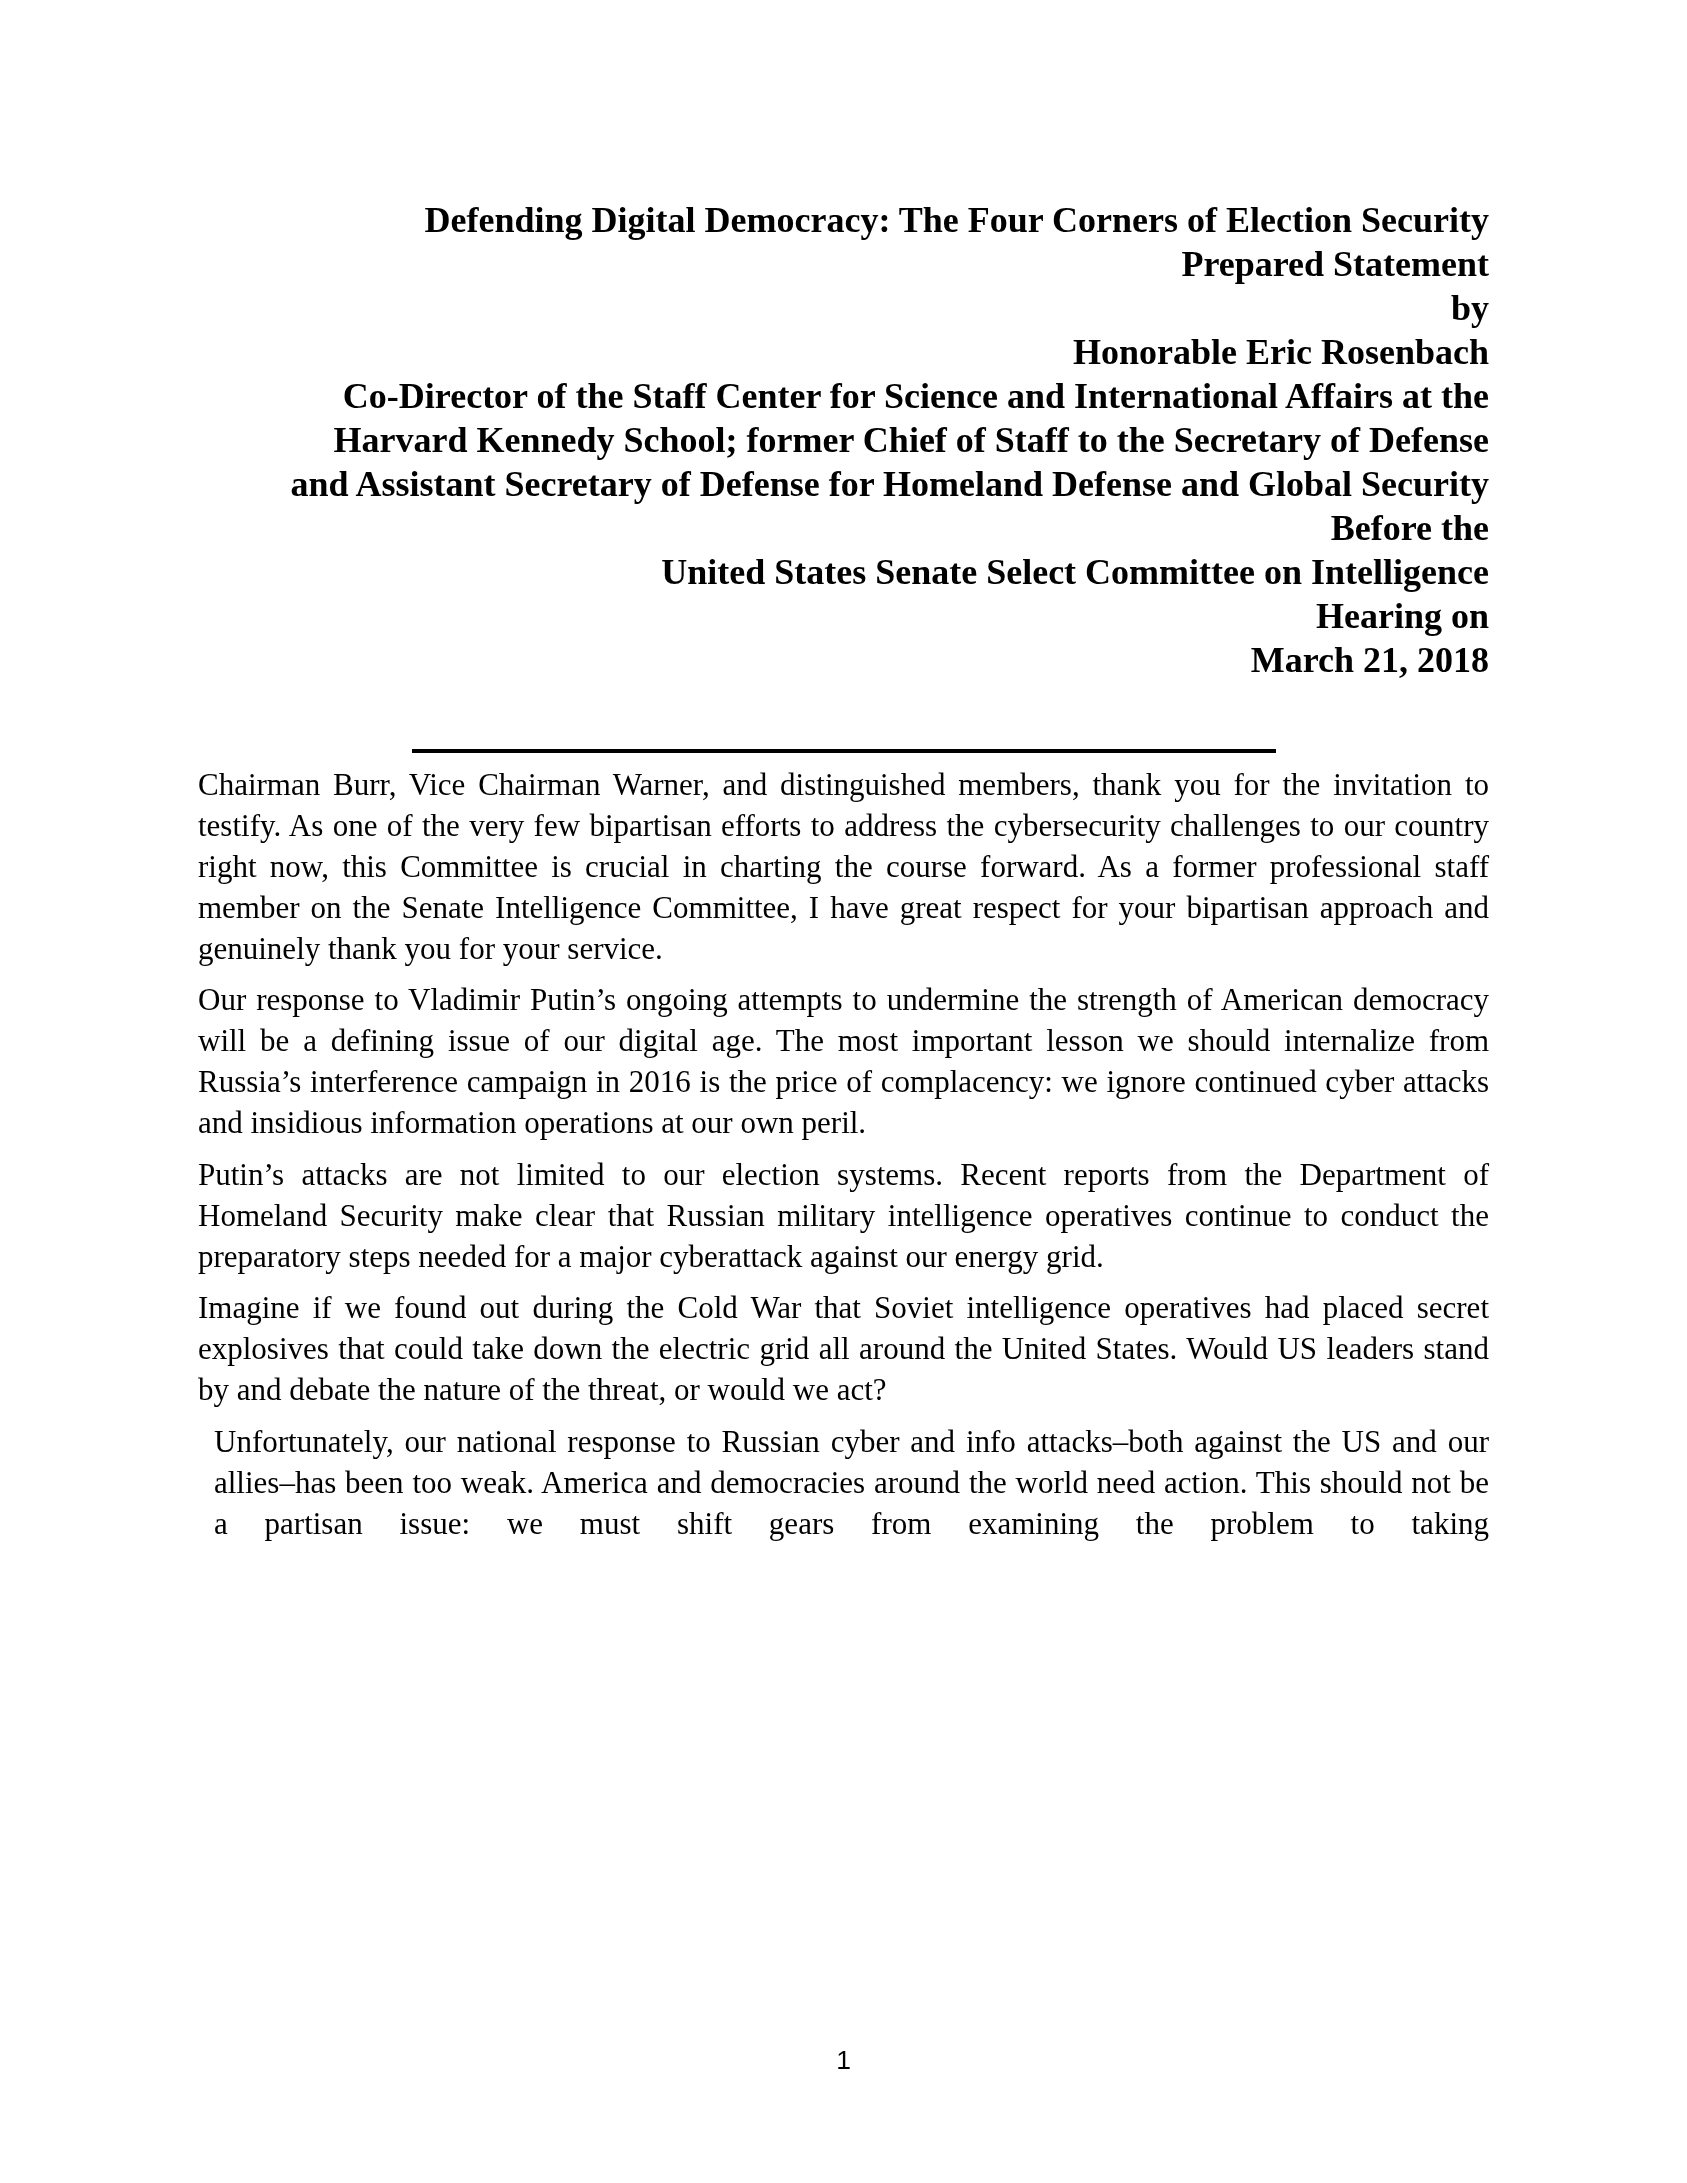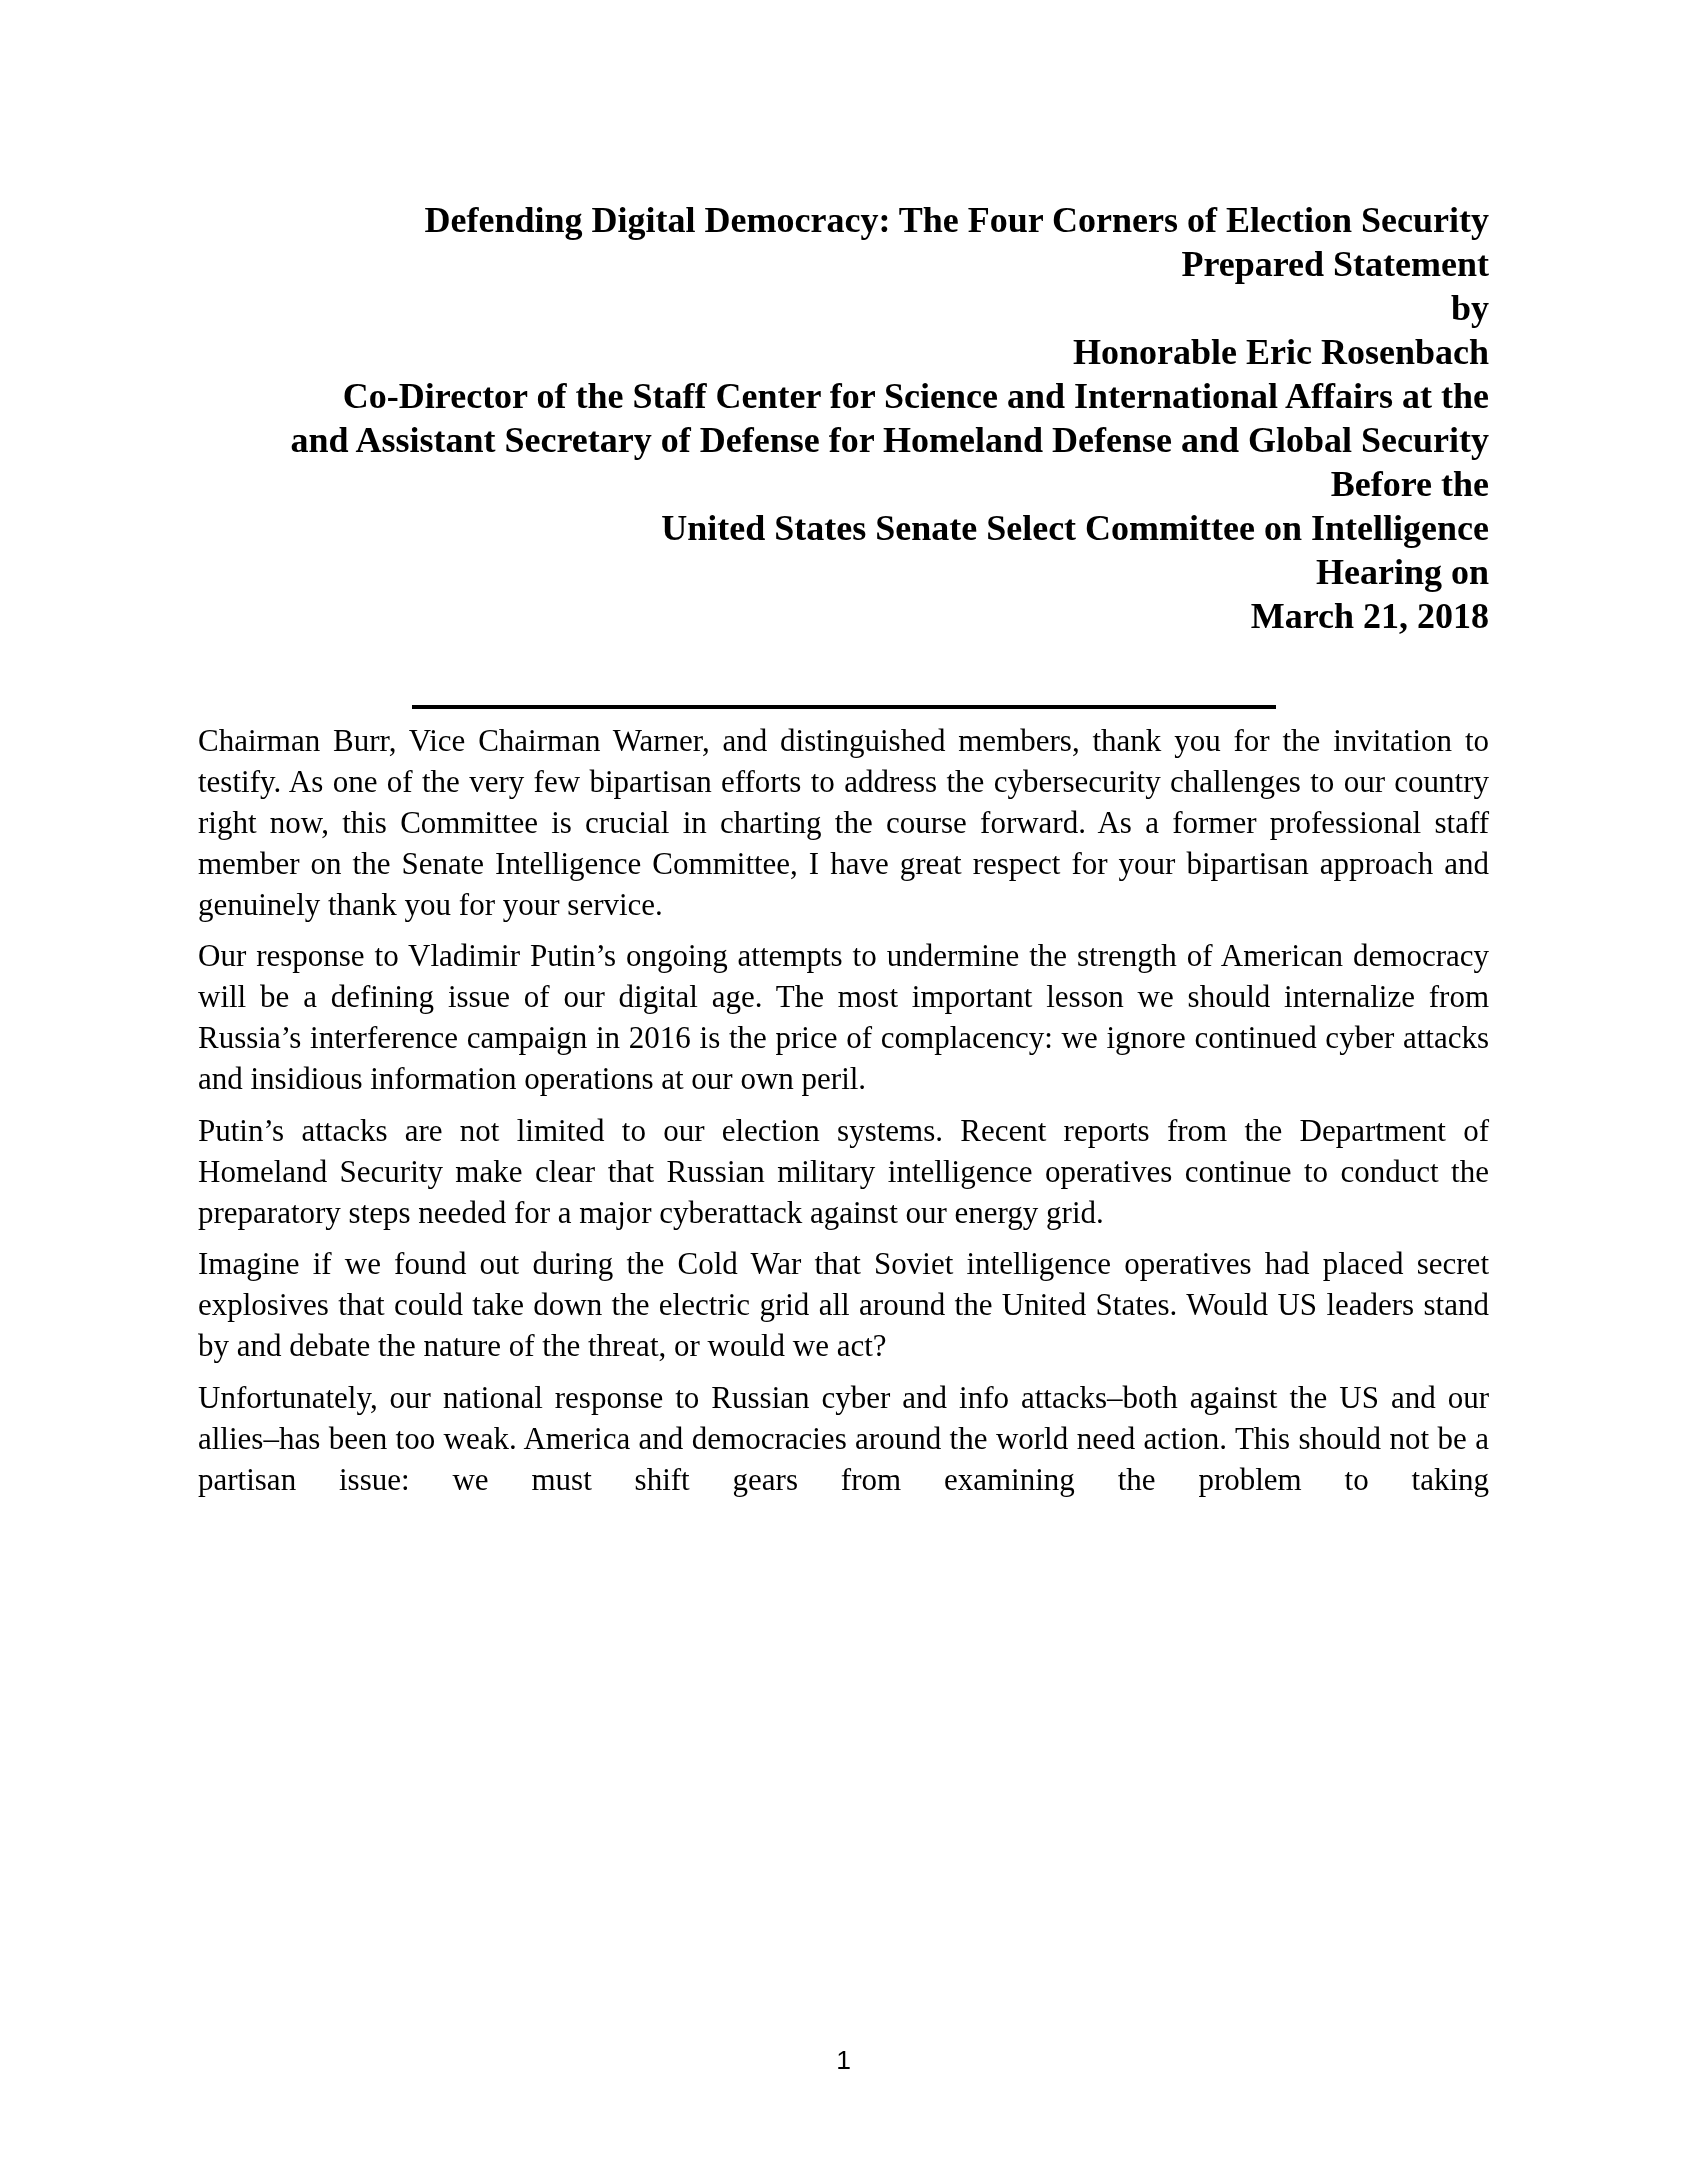--- a/index.html
+++ b/index.html
@@ -34,21 +34,21 @@
   .bodytext {
     margin-top: 10.6px;
   }
   .para {
     font-size: 31px;
     line-height: 41px;
     text-align: justify;
     text-justify: inter-word;
     margin: 0 0 10.6px 0;
   }
-  .para.justify-last { text-align-last: justify; }
+  .para.justify-last { text-align-last: justify; margin-left: 16px; }
   
   .pageno {
     position: absolute;
     left: 0;
     right: 0;
     top: 2046px;
     text-align: center;
     font-family: "Liberation Sans", "DejaVu Sans", sans-serif;
     font-size: 26.5px;
     line-height: 29px;
@@ -58,20 +58,21 @@
 <body>
 
 <div class="page">
 
   <p class="hdr">Defending Digital Democracy: The Four Corners of Election Security</p>
 
   <p class="hdr hdr-gap">Prepared Statement</p>
   <p class="hdr">by</p>
   <p class="hdr">Honorable Eric Rosenbach</p>
   <p class="hdr">Co-Director of the Staff Center for Science and International Affairs at the</p>
+  <p class="hdr">Harvard Kennedy School; former Chief of Staff to the Secretary of Defense</p>
   <p class="hdr">and Assistant Secretary of Defense for Homeland Defense and Global Security</p>
 
   <p class="hdr hdr-gap">Before the</p>
 
   <p class="hdr hdr-gap">United States Senate Select Committee on Intelligence</p>
 
   <p class="hdr hdr-gap">Hearing on</p>
 
 
   <p class="hdr hdr-gap">March 21, 2018</p>

